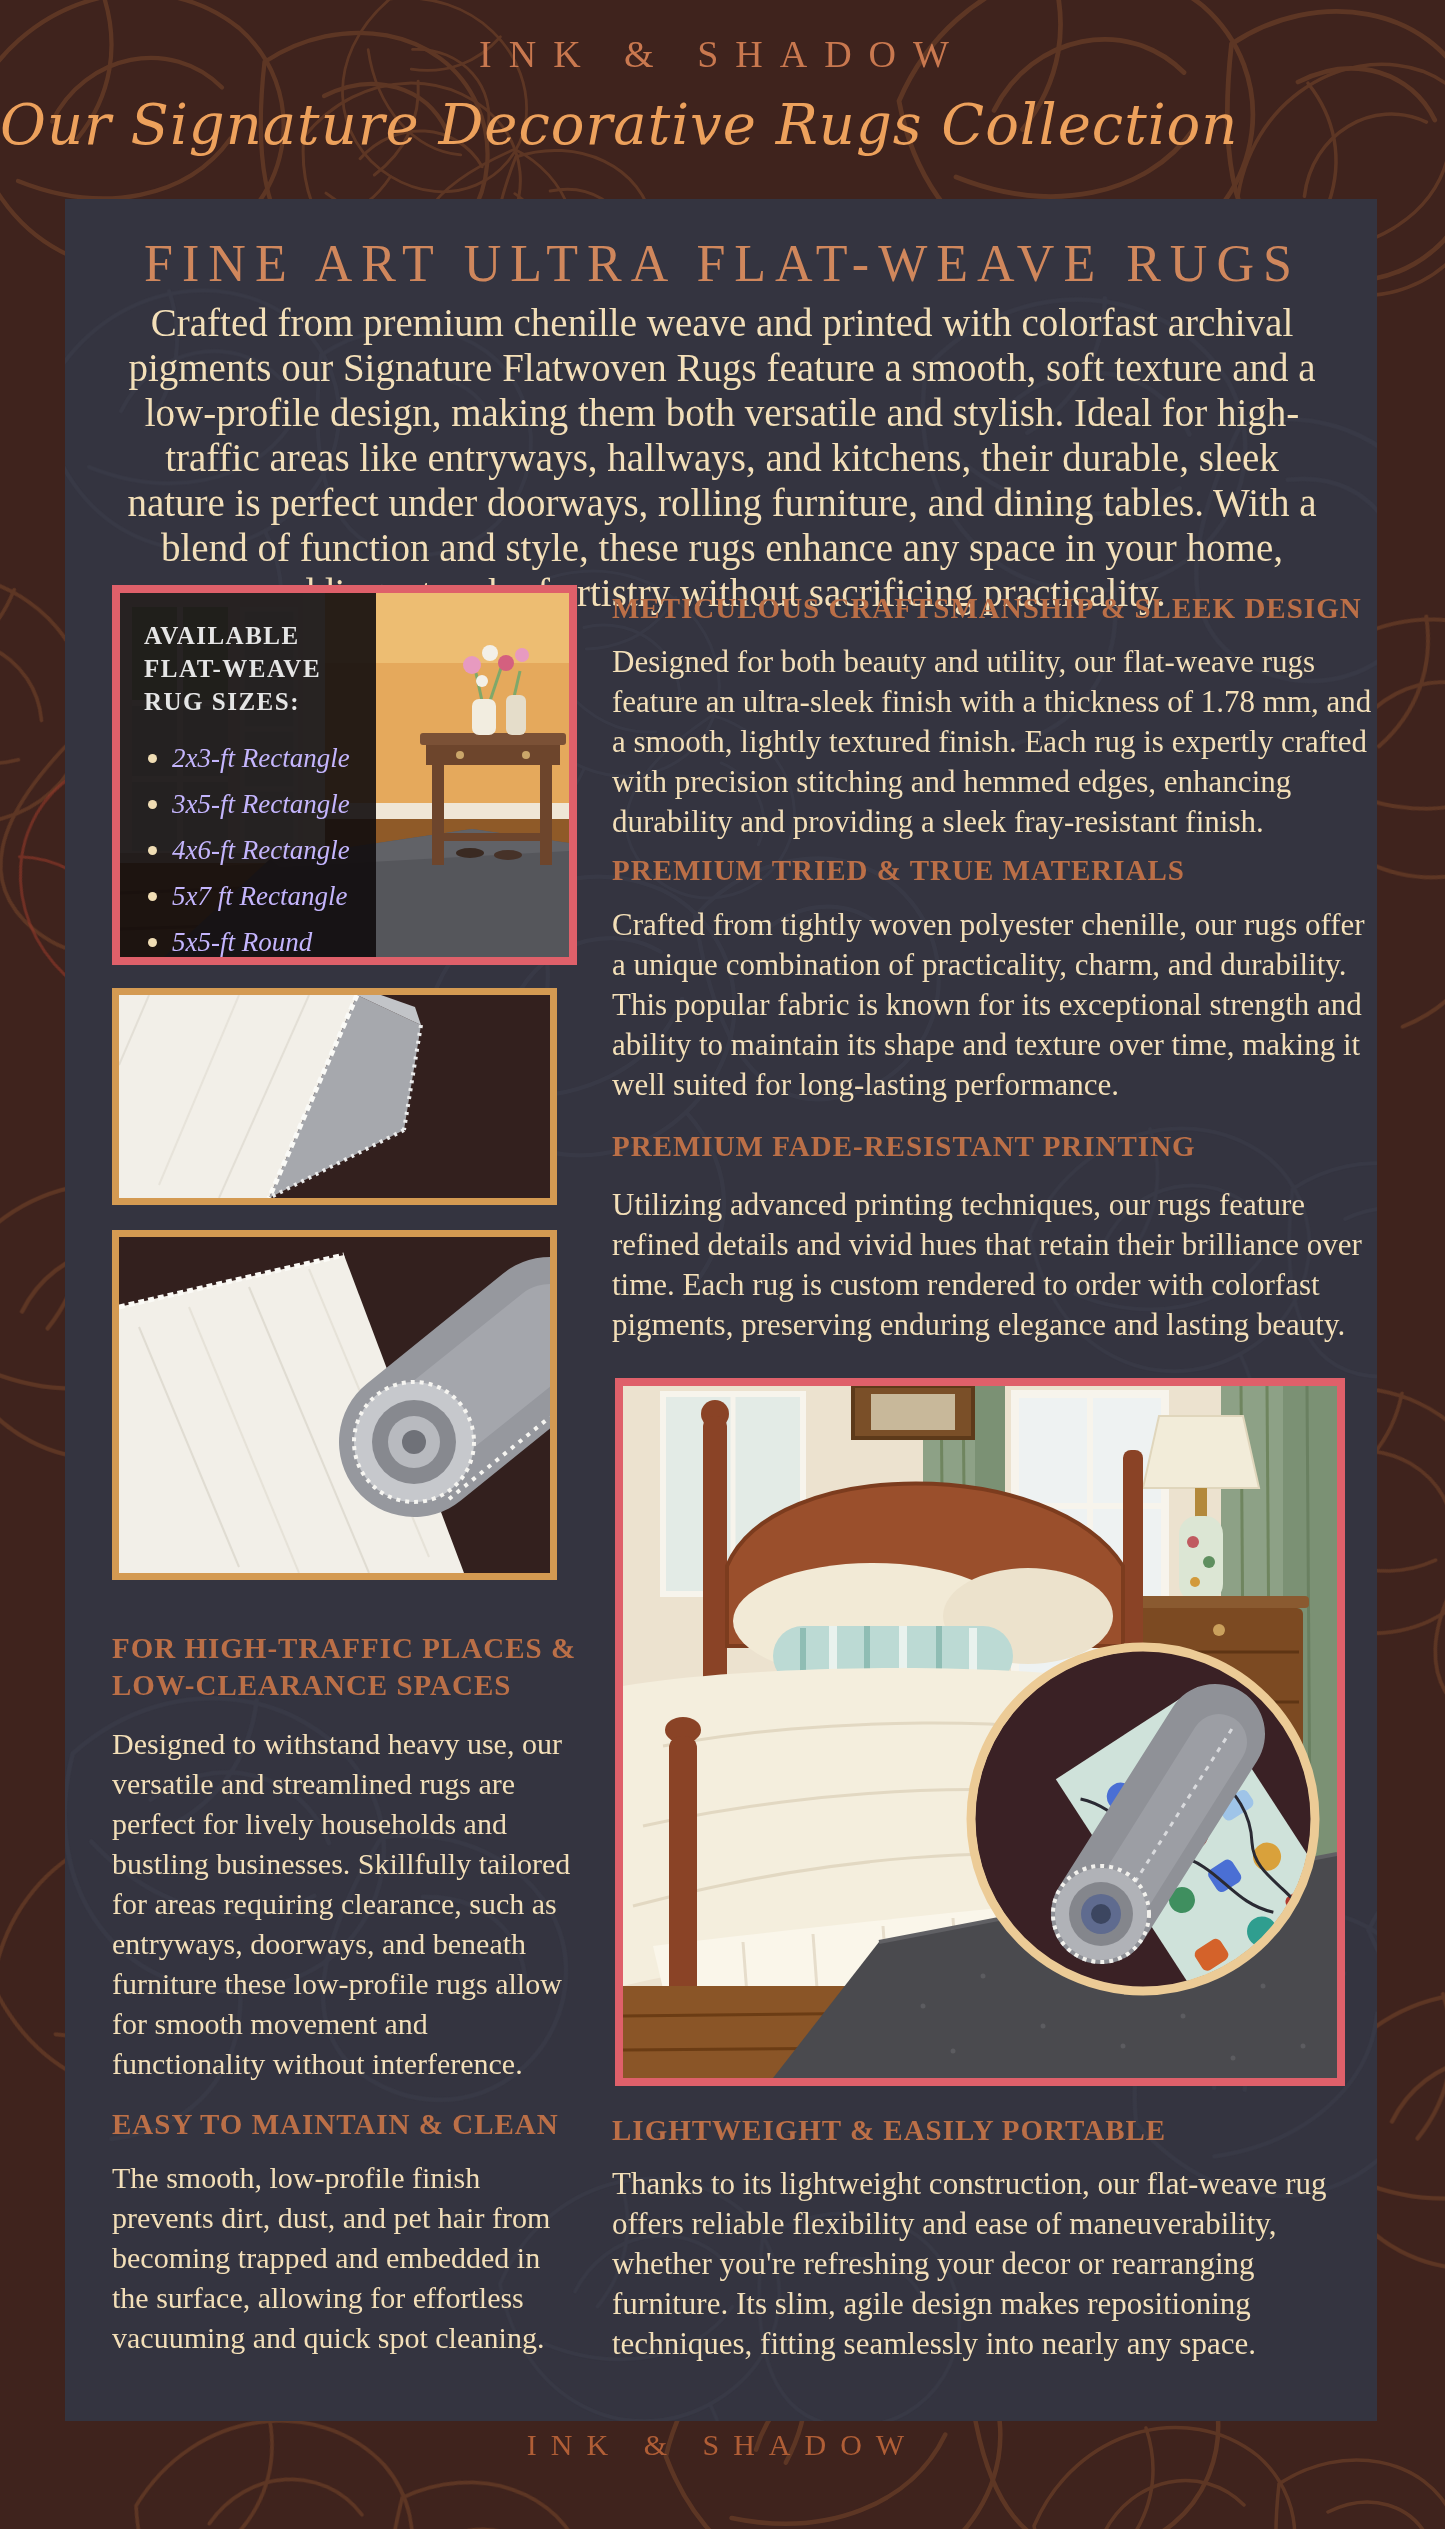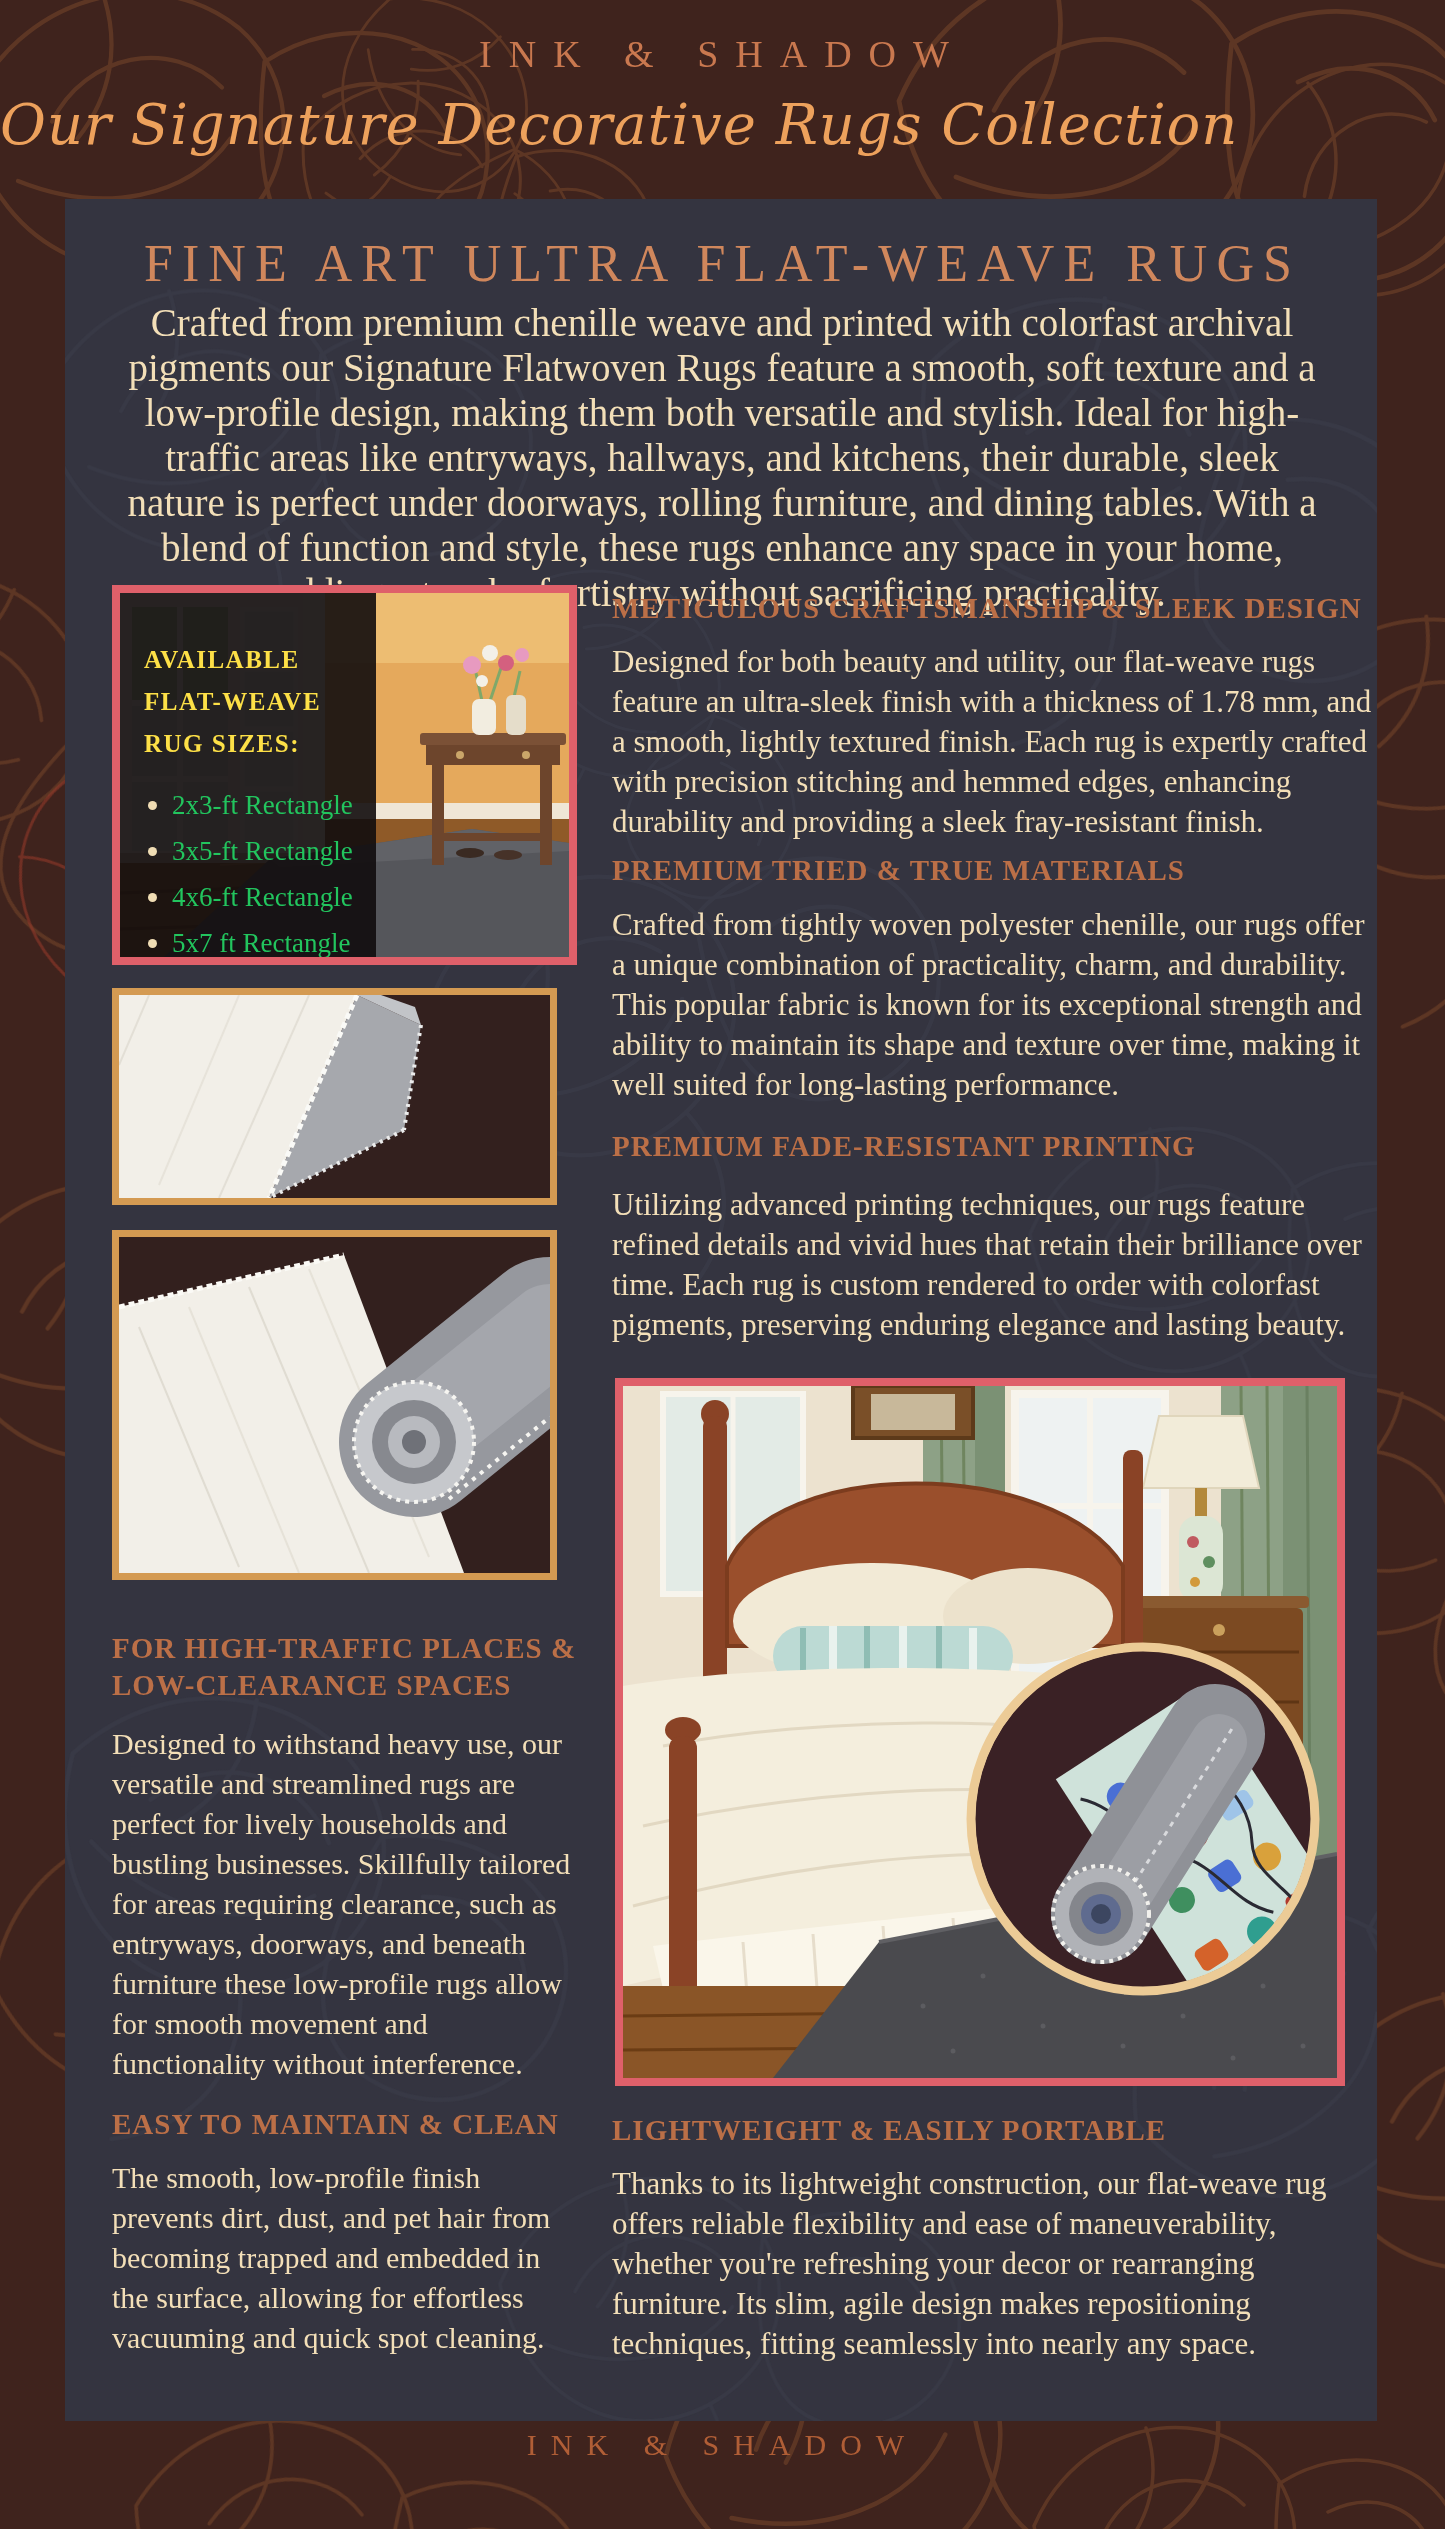--- a/index.html
+++ b/index.html
@@ -23,23 +23,23 @@
 
   .photo{position:absolute;overflow:hidden;}
   .sizes-box{left:112px;top:585px;width:465px;height:380px;border:8px solid #df606a;background:#33201e;}
   .rug1{left:112px;top:988px;width:445px;height:217px;border:7px solid #d49a52;background:#33201e;}
   .rug2{left:112px;top:1230px;width:445px;height:350px;border:7px solid #d49a52;background:#33201e;}
   .bedroom{left:615px;top:1378px;width:730px;height:708px;border:8px solid #df606a;background:#ece2cf;}
   .photo>svg{position:absolute;left:0;top:0;width:100%;height:100%;}
 
   .sizes-overlay{position:absolute;left:0;top:0;bottom:0;width:57%;
     background:rgba(17,12,13,0.90);padding:26px 12px 0 24px;}
-  .sizes-heading{font-size:25px;font-weight:bold;color:#fde047;letter-spacing:1.5px;line-height:42px;margin-top:20px;}
+  .sizes-heading{font-size:25px;font-weight:bold;color:#e5e5e5;letter-spacing:1.5px;line-height:33px;}
   .sizes-list{list-style:none;margin:24px 0 0 4px;padding:0;}
-  .sizes-list li{display:flex;gap:15px;font-size:27px;color:#22c55e;margin-bottom:14px;line-height:32px;}
+  .sizes-list li{display:flex;gap:15px;font-size:27px;color:#c4b5fd;margin-bottom:14px;line-height:32px;font-style:italic;}
   .dot{width:9px;height:9px;border-radius:50%;background:#f0ddb4;margin-top:12px;flex:none;}
 
   .sec-h{position:absolute;margin:0;font-weight:bold;color:#bb6f47;
     font-size:29px;letter-spacing:1px;line-height:37px;}
   .sec-b{position:absolute;margin:0;color:#f3dfb8;font-size:30px;line-height:40px;}
   .r-col{font-size:31px;}
   #h-craft{left:612px;top:590px;width:762px;}
   #b-craft{left:612px;top:642px;width:760px;}
   #h-mat{left:612px;top:852px;width:762px;}
   #b-mat{left:612px;top:905px;width:760px;}

